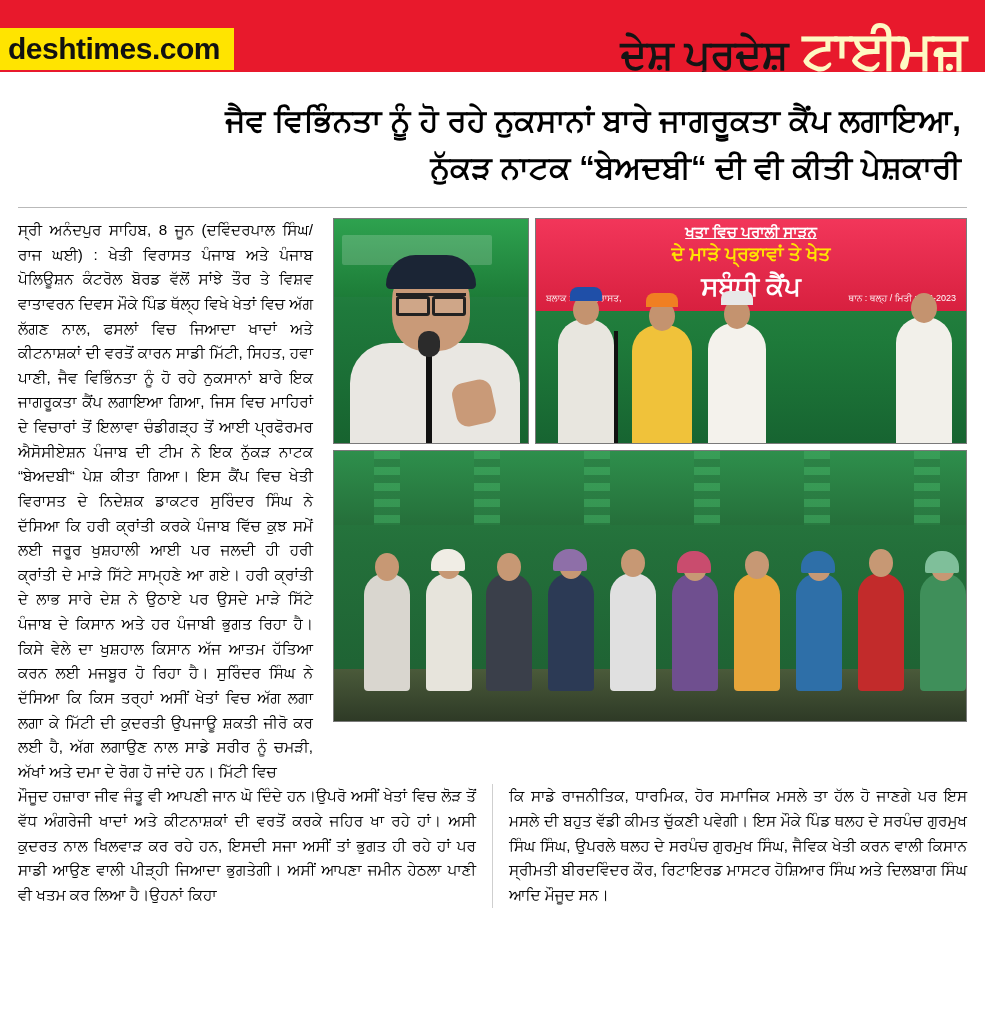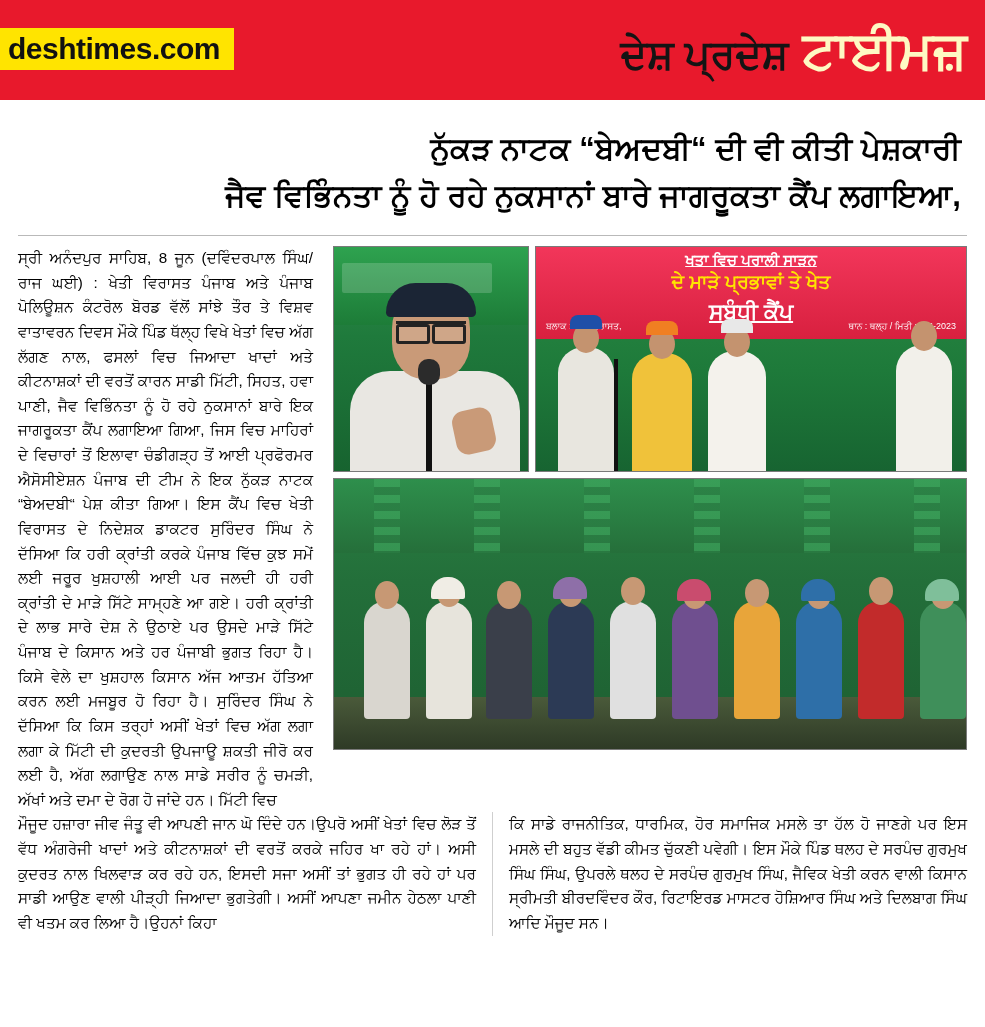--- a/index.html
+++ b/index.html
@@ -13,21 +13,21 @@
   .page {
     position: relative;
     width: 985px; height: 1027px;
     background: #ffffff;
   }
 
   
   .masthead {
     position: relative;
     width: 985px;
-    height: 100px;
+    height: 72px;
     background: #e8192c;
     overflow: hidden;
   }
   .masthead-left {
     position: absolute;
     left: 0; top: 28px;
     background: #ffe400;
     height: 42px;
     display: flex;
     align-items: center;
@@ -184,21 +184,21 @@
   .ph-b .bner {
     position: absolute; left: 0; top: 0; width: 100%; height: 92px;
     background: linear-gradient(180deg,#f2365a,#d8203f);
   }
   .ph-b .bner .l1, .ph-b .bner .l2, .ph-b .bner .l3 {
     position: absolute; left: 50%; transform: translateX(-50%);
     color: #fff; font-weight: bold; white-space: nowrap;
   }
   .ph-b .bner .l1 { top: 4px; font-size: 15px; text-decoration: underline; }
   .ph-b .bner .l2 { top: 24px; font-size: 19px; color:#ffe400; }
-  .ph-b .bner .l3 { top: 52px; font-size: 22px; color:#fff;text-decoration:underline; }
+  .ph-b .bner .l3 { top: 52px; font-size: 26px; color:#fff; }
   .ph-b .bner .l4 {
     position: absolute; left: 10px; top: 74px; font-size: 9px; color: #fff;
   }
   .ph-b .bner .l5 {
     position: absolute; right: 10px; top: 74px; font-size: 9px; color: #fff;
   }
   .ph-b .p1, .ph-b .p2, .ph-b .p3, .ph-b .p4 {
     position: absolute; bottom: 0; border-radius: 26px 26px 0 0;
   }
   .ph-b .p1 { left: 22px; width: 56px; height: 124px; background: #e8e6df; }
@@ -283,22 +283,22 @@
     <div class="masthead-left">
       <span class="site">deshtimes.com</span>
     </div>
     <div class="masthead-right">
       <span class="mh-black">ਦੇਸ਼ ਪ੍ਰਦੇਸ਼</span>
       <span class="mh-white">ਟਾਈਮਜ਼</span>
     </div>
   </div>
 
   <div class="headline-wrap">
+    <div class="headline-line">ਜੈਵ ਵਿਭਿੰਨਤਾ ਨੂੰ ਹੋ ਰਹੇ ਨੁਕਸਾਨਾਂ ਬਾਰੇ ਜਾਗਰੂਕਤਾ ਕੈਂਪ ਲਗਾਇਆ,</div>
     <div class="headline-line">ਨੁੱਕੜ ਨਾਟਕ “ਬੇਅਦਬੀ“ ਦੀ ਵੀ ਕੀਤੀ ਪੇਸ਼ਕਾਰੀ</div>
-    <div class="headline-line">ਜੈਵ ਵਿਭਿੰਨਤਾ ਨੂੰ ਹੋ ਰਹੇ ਨੁਕਸਾਨਾਂ ਬਾਰੇ ਜਾਗਰੂਕਤਾ ਕੈਂਪ ਲਗਾਇਆ,</div>
   </div>
 
   <div class="rule"></div>
 
   <div class="content">
 
     <div class="top-region">
 
       <div class="col-lead">
         <p>ਸ੍ਰੀ ਅਨੰਦਪੁਰ ਸਾਹਿਬ, 8 ਜੂਨ (ਦਵਿੰਦਰਪਾਲ ਸਿੰਘ/ਰਾਜ ਘਈ) : ਖੇਤੀ ਵਿਰਾਸਤ ਪੰਜਾਬ ਅਤੇ ਪੰਜਾਬ ਪੋਲਿਊਸ਼ਨ ਕੰਟਰੋਲ ਬੋਰਡ ਵੱਲੋਂ ਸਾਂਝੇ ਤੌਰ ਤੇ ਵਿਸ਼ਵ ਵਾਤਾਵਰਨ ਦਿਵਸ ਮੌਕੇ ਪਿੰਡ ਥੱਲ੍ਹ ਵਿਖੇ ਖੇਤਾਂ ਵਿਚ ਅੱਗ ਲੱਗਣ ਨਾਲ, ਫਸਲਾਂ ਵਿਚ ਜਿਆਦਾ ਖਾਦਾਂ ਅਤੇ ਕੀਟਨਾਸ਼ਕਾਂ ਦੀ ਵਰਤੋਂ ਕਾਰਨ ਸਾਡੀ ਮਿੱਟੀ, ਸਿਹਤ, ਹਵਾ ਪਾਣੀ, ਜੈਵ ਵਿਭਿੰਨਤਾ ਨੂੰ ਹੋ ਰਹੇ ਨੁਕਸਾਨਾਂ ਬਾਰੇ ਇਕ ਜਾਗਰੂਕਤਾ ਕੈਂਪ ਲਗਾਇਆ ਗਿਆ, ਜਿਸ ਵਿਚ ਮਾਹਿਰਾਂ ਦੇ ਵਿਚਾਰਾਂ ਤੋਂ ਇਲਾਵਾ ਚੰਡੀਗੜ੍ਹ ਤੋਂ ਆਈ ਪ੍ਰਫੋਰਮਰ ਐਸੋਸੀਏਸ਼ਨ ਪੰਜਾਬ ਦੀ ਟੀਮ ਨੇ ਇਕ ਨੁੱਕੜ ਨਾਟਕ “ਬੇਅਦਬੀ“ ਪੇਸ਼ ਕੀਤਾ ਗਿਆ। ਇਸ ਕੈਂਪ ਵਿਚ ਖੇਤੀ ਵਿਰਾਸਤ ਦੇ ਨਿਦੇਸ਼ਕ ਡਾਕਟਰ ਸੁਰਿੰਦਰ ਸਿੰਘ ਨੇ ਦੱਸਿਆ ਕਿ ਹਰੀ ਕ੍ਰਾਂਤੀ ਕਰਕੇ ਪੰਜਾਬ ਵਿੱਚ ਕੁਝ ਸਮੇਂ ਲਈ ਜਰੂਰ ਖੁਸ਼ਹਾਲੀ ਆਈ ਪਰ ਜਲਦੀ ਹੀ ਹਰੀ ਕ੍ਰਾਂਤੀ ਦੇ ਮਾੜੇ ਸਿੱਟੇ ਸਾਮ੍ਹਣੇ ਆ ਗਏ। ਹਰੀ ਕ੍ਰਾਂਤੀ ਦੇ ਲਾਭ ਸਾਰੇ ਦੇਸ਼ ਨੇ ਉਠਾਏ ਪਰ ਉਸਦੇ ਮਾੜੇ ਸਿੱਟੇ ਪੰਜਾਬ ਦੇ ਕਿਸਾਨ ਅਤੇ ਹਰ ਪੰਜਾਬੀ ਭੁਗਤ ਰਿਹਾ ਹੈ। ਕਿਸੇ ਵੇਲੇ ਦਾ ਖੁਸ਼ਹਾਲ ਕਿਸਾਨ ਅੱਜ ਆਤਮ ਹੱਤਿਆ ਕਰਨ ਲਈ ਮਜਬੂਰ ਹੋ ਰਿਹਾ ਹੈ। ਸੁਰਿੰਦਰ ਸਿੰਘ ਨੇ ਦੱਸਿਆ ਕਿ ਕਿਸ ਤਰ੍ਹਾਂ ਅਸੀਂ ਖੇਤਾਂ ਵਿਚ ਅੱਗ ਲਗਾ ਲਗਾ ਕੇ ਮਿੱਟੀ ਦੀ ਕੁਦਰਤੀ ਉਪਜਾਊ ਸ਼ਕਤੀ ਜੀਰੋ ਕਰ ਲਈ ਹੈ, ਅੱਗ ਲਗਾਉਣ ਨਾਲ ਸਾਡੇ ਸਰੀਰ ਨੂੰ ਚਮੜੀ, ਅੱਖਾਂ ਅਤੇ ਦਮਾ ਦੇ ਰੋਗ ਹੋ ਜਾਂਦੇ ਹਨ। ਮਿੱਟੀ ਵਿਚ</p>

